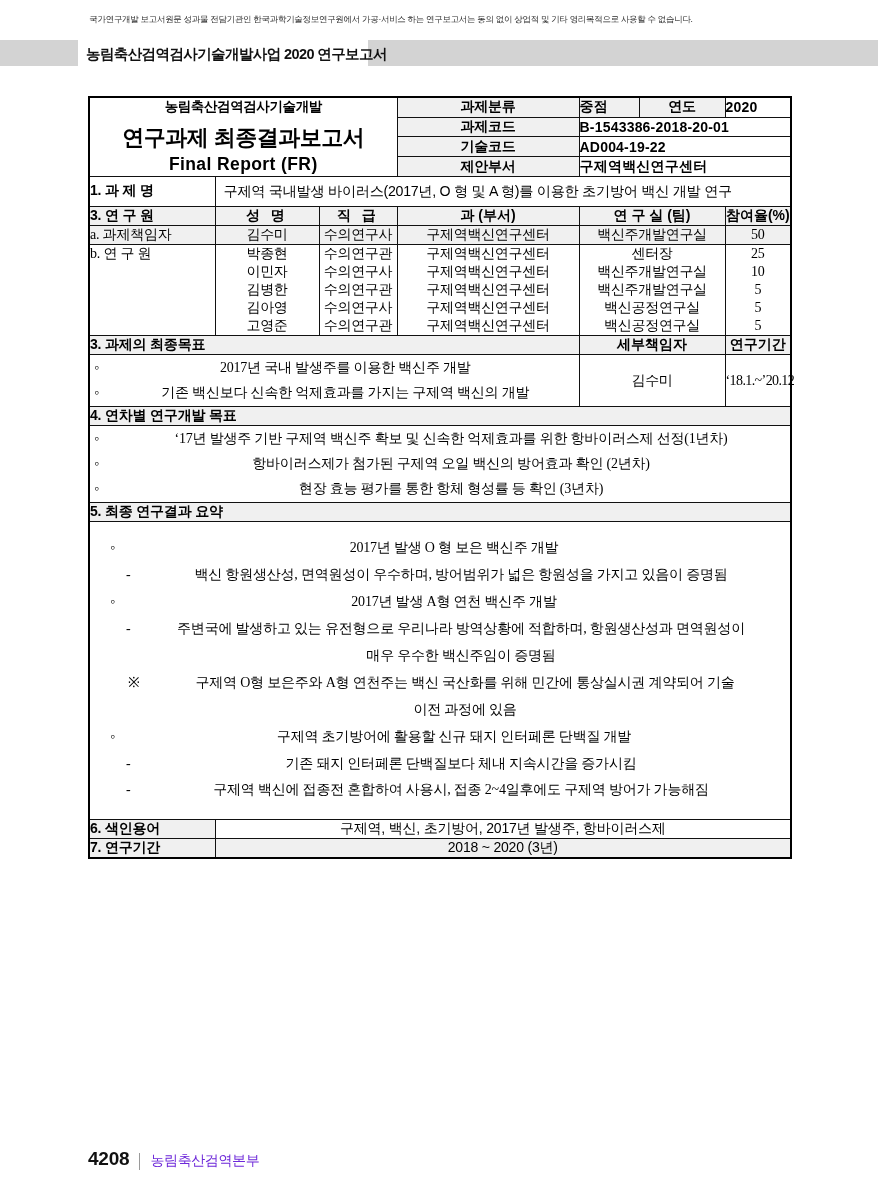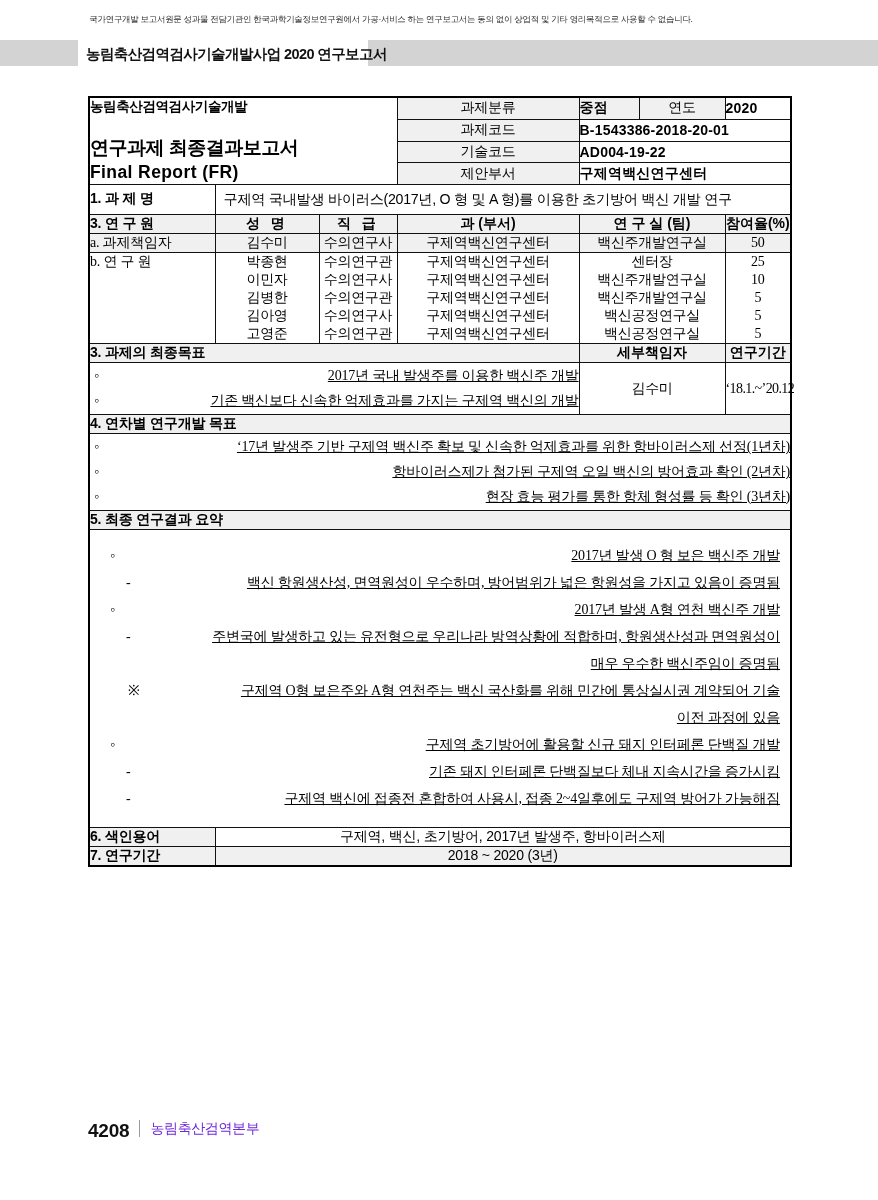--- a/index.html
+++ b/index.html
@@ -65,45 +65,45 @@
   .report .outer-r { border-right: 2.2px solid #000; }
   .report .outer-t { border-top: 2.2px solid #000; }
   .report .outer-b { border-bottom: 2.2px solid #000; }
 
   .cell { padding: 4px 8px; }
   .lft { text-align: left; }
   .shade { background: #f0f0f0; }
 
   
   .title-block {
-    text-align: left;
+    text-align: center;
     padding: 8px 4px 10px 4px;
     line-height: 1.32;
   }
   .title-small {
     font-size: 13.5px;
     font-weight: 700;
     letter-spacing: -0.4px;
   }
   .title-main {
-    font-size: 19px;
+    font-size: 22px;
     font-weight: 700;
     letter-spacing: -0.5px;
-    margin-top: 19px;
+    margin-top: 7px;
   }
   .title-en {
     font-size: 17.5px;
     font-weight: 700;
     letter-spacing: 0.4px;
     margin-top: 1px;
   }
 
   .hdr-label {
     font-size: 14.5px;
-    font-weight: 400;
+    font-weight: 700;
     text-align: center;
     padding: 5px 4px;
     letter-spacing: -0.2px;
   }
   .hdr-val {
     font-size: 15px;
     font-weight: 700;
     padding: 5px 4px;
     letter-spacing: 0.2px;
   }
@@ -142,22 +142,21 @@
   .dash-bottom { border-bottom: 1px dashed #555 !important; }
   .no-border-top { border-top: none !important; }
   .no-border-bottom { border-bottom: none !important; }
 
   
   .body-cell {
     padding: 9px 10px 10px 10px;
     font-family: "Liberation Serif", "DejaVu Serif", serif;
     font-size: 15px;
     line-height: 1.62;
-    text-align: right;
-    text-decoration: underline;
+    text-align: center;
   }
   .bullet {
     display: block;
     position: relative;
     padding-left: 22px;
     margin: 2px 0;
     letter-spacing: -0.2px;
   }
   .bullet::before {
     content: "\25E6";
@@ -214,23 +213,23 @@
   .kw-val {
     font-size: 14.5px;
     text-align: center;
     padding: 6px 6px;
     letter-spacing: -0.2px;
   }
 
   
   .footer {
     position: absolute;
-    left: 88px; bottom: 58px;
+    left: 88px; bottom: 30px;
     display: flex;
-    align-items: flex-start;
+    align-items: flex-end;
     gap: 10px;
   }
   .page-num {
     font-size: 19px;
     font-weight: 700;
     color: #111;
     letter-spacing: -0.2px;
   }
   .foot-div {
     width: 1px; height: 17px;

